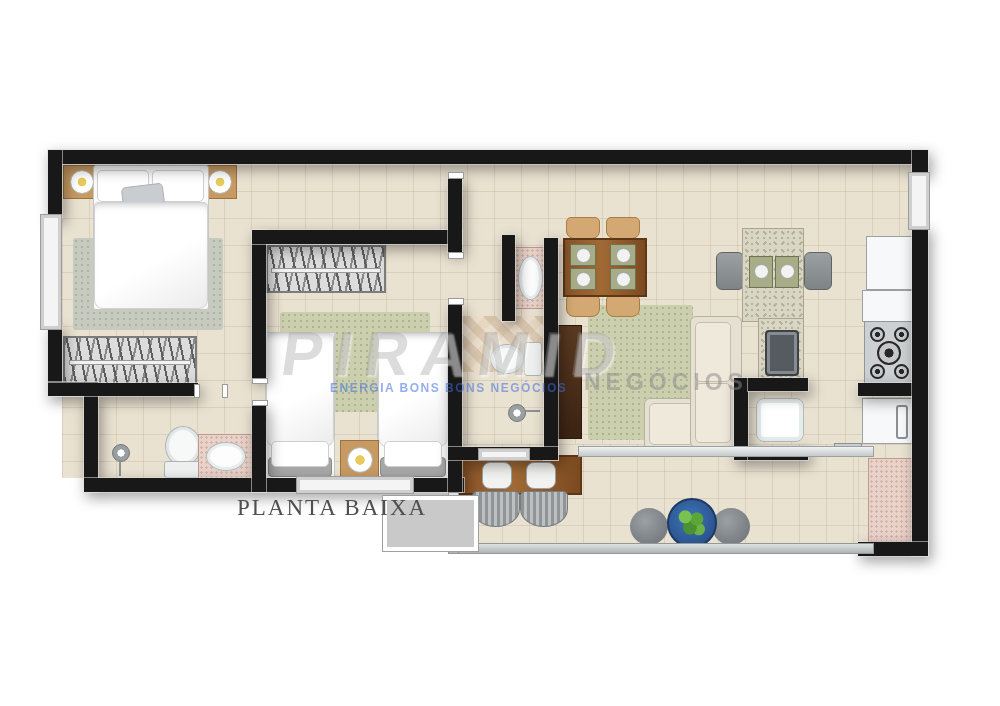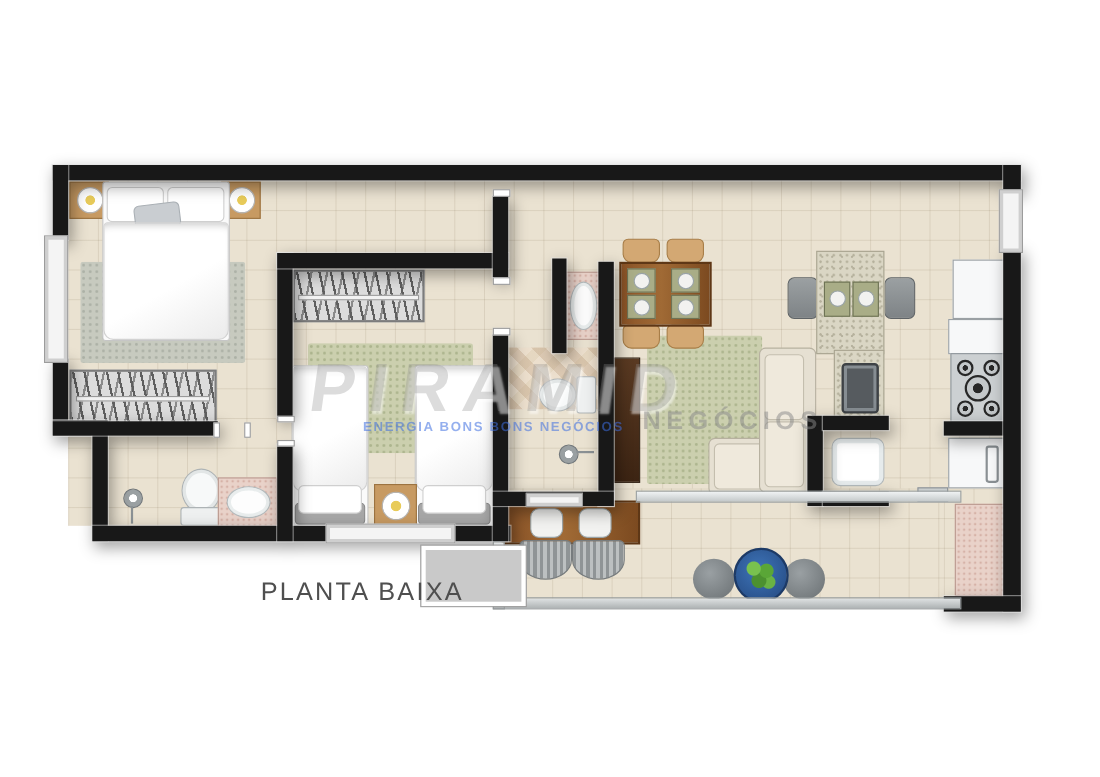--- a/index.html
+++ b/index.html
@@ -253,15 +253,15 @@
   <div class="jamb" style="left:252px;top:378px;width:14px;height:4px;"></div>
   <div class="jamb" style="left:252px;top:400px;width:14px;height:4px;"></div>
   <div class="jamb" style="left:448px;top:172px;width:14px;height:5px;"></div>
   <div class="jamb" style="left:448px;top:252px;width:14px;height:5px;"></div>
   <div class="jamb" style="left:448px;top:298px;width:14px;height:5px;"></div>
 
   <div class="wm-brand" style="left:282px;top:318px;">PIRAMID</div>
   <div class="wm-tag" style="left:330px;top:381px;">ENERGIA BONS BONS NEGÓCIOS</div>
   <div class="wm-div" style="left:584px;top:369px;">NEGÓCIOS</div>
 
-  <div class="plan-title" style="left:237px;top:524px;">PLANTA BAIXA</div>
+  <div class="plan-title" style="left:237px;top:495px;font-family:Liberation Serif, serif;">PLANTA BAIXA</div>
 
 </div>
 
 </body></html>

